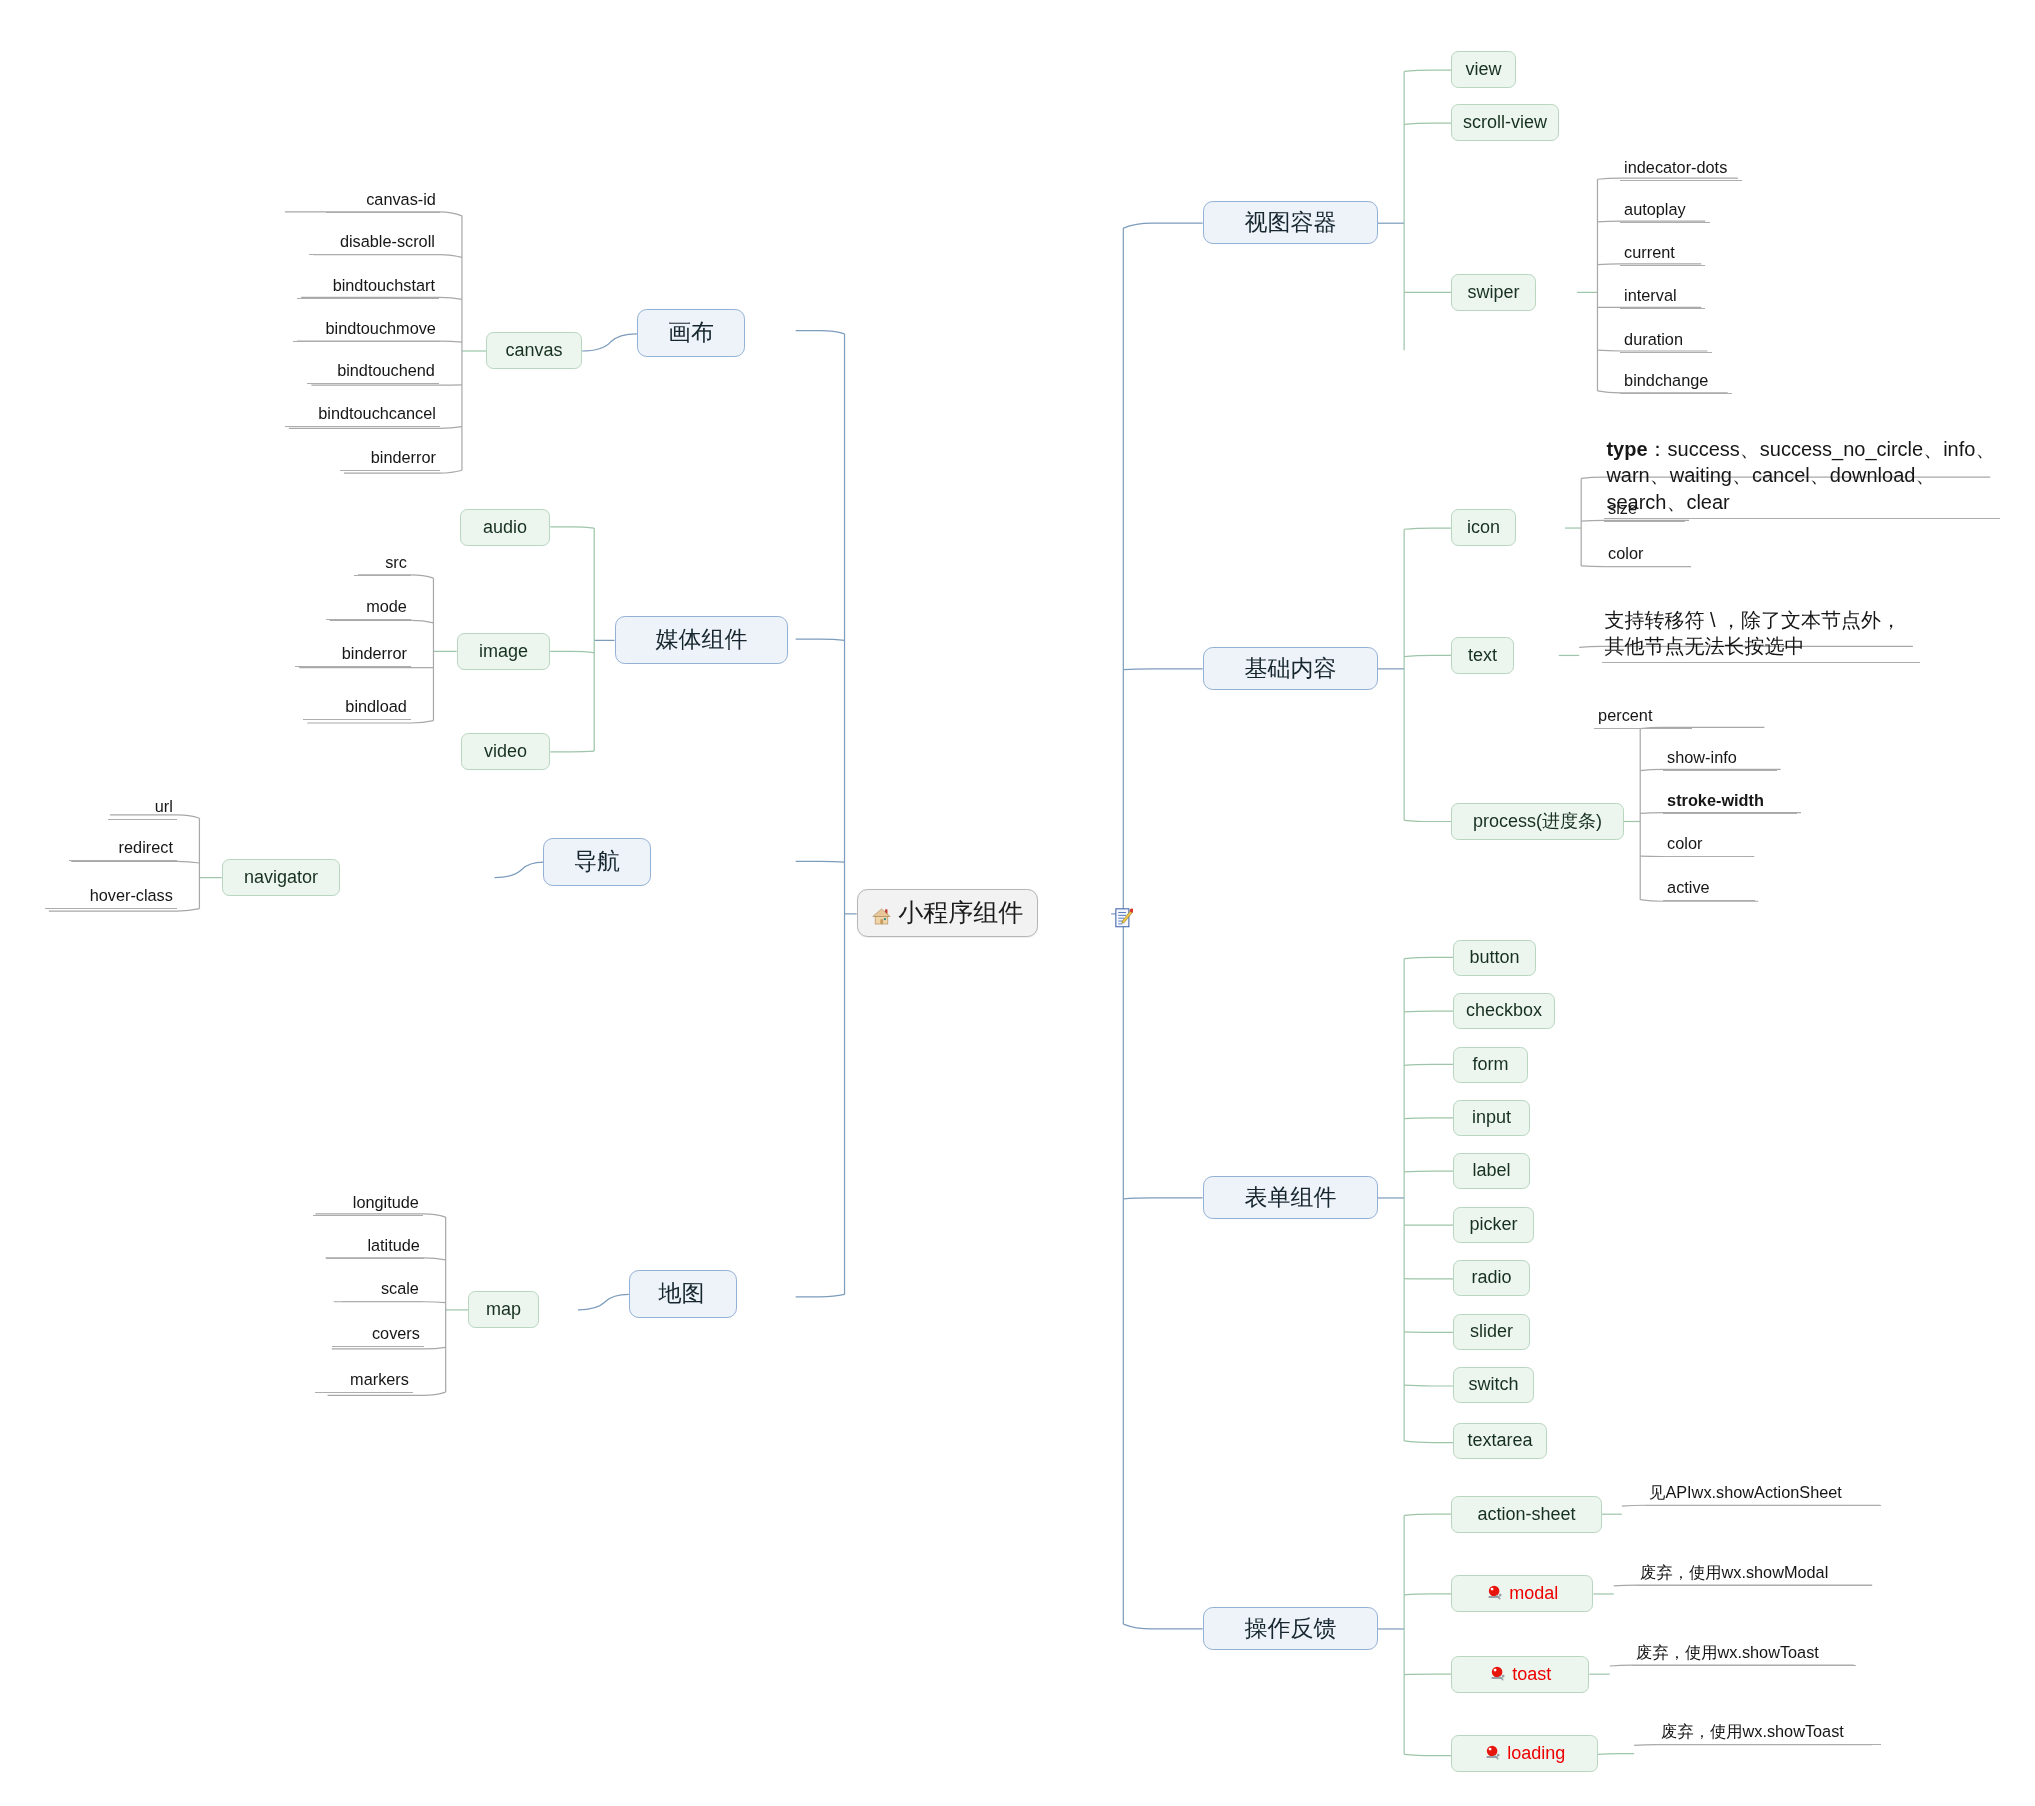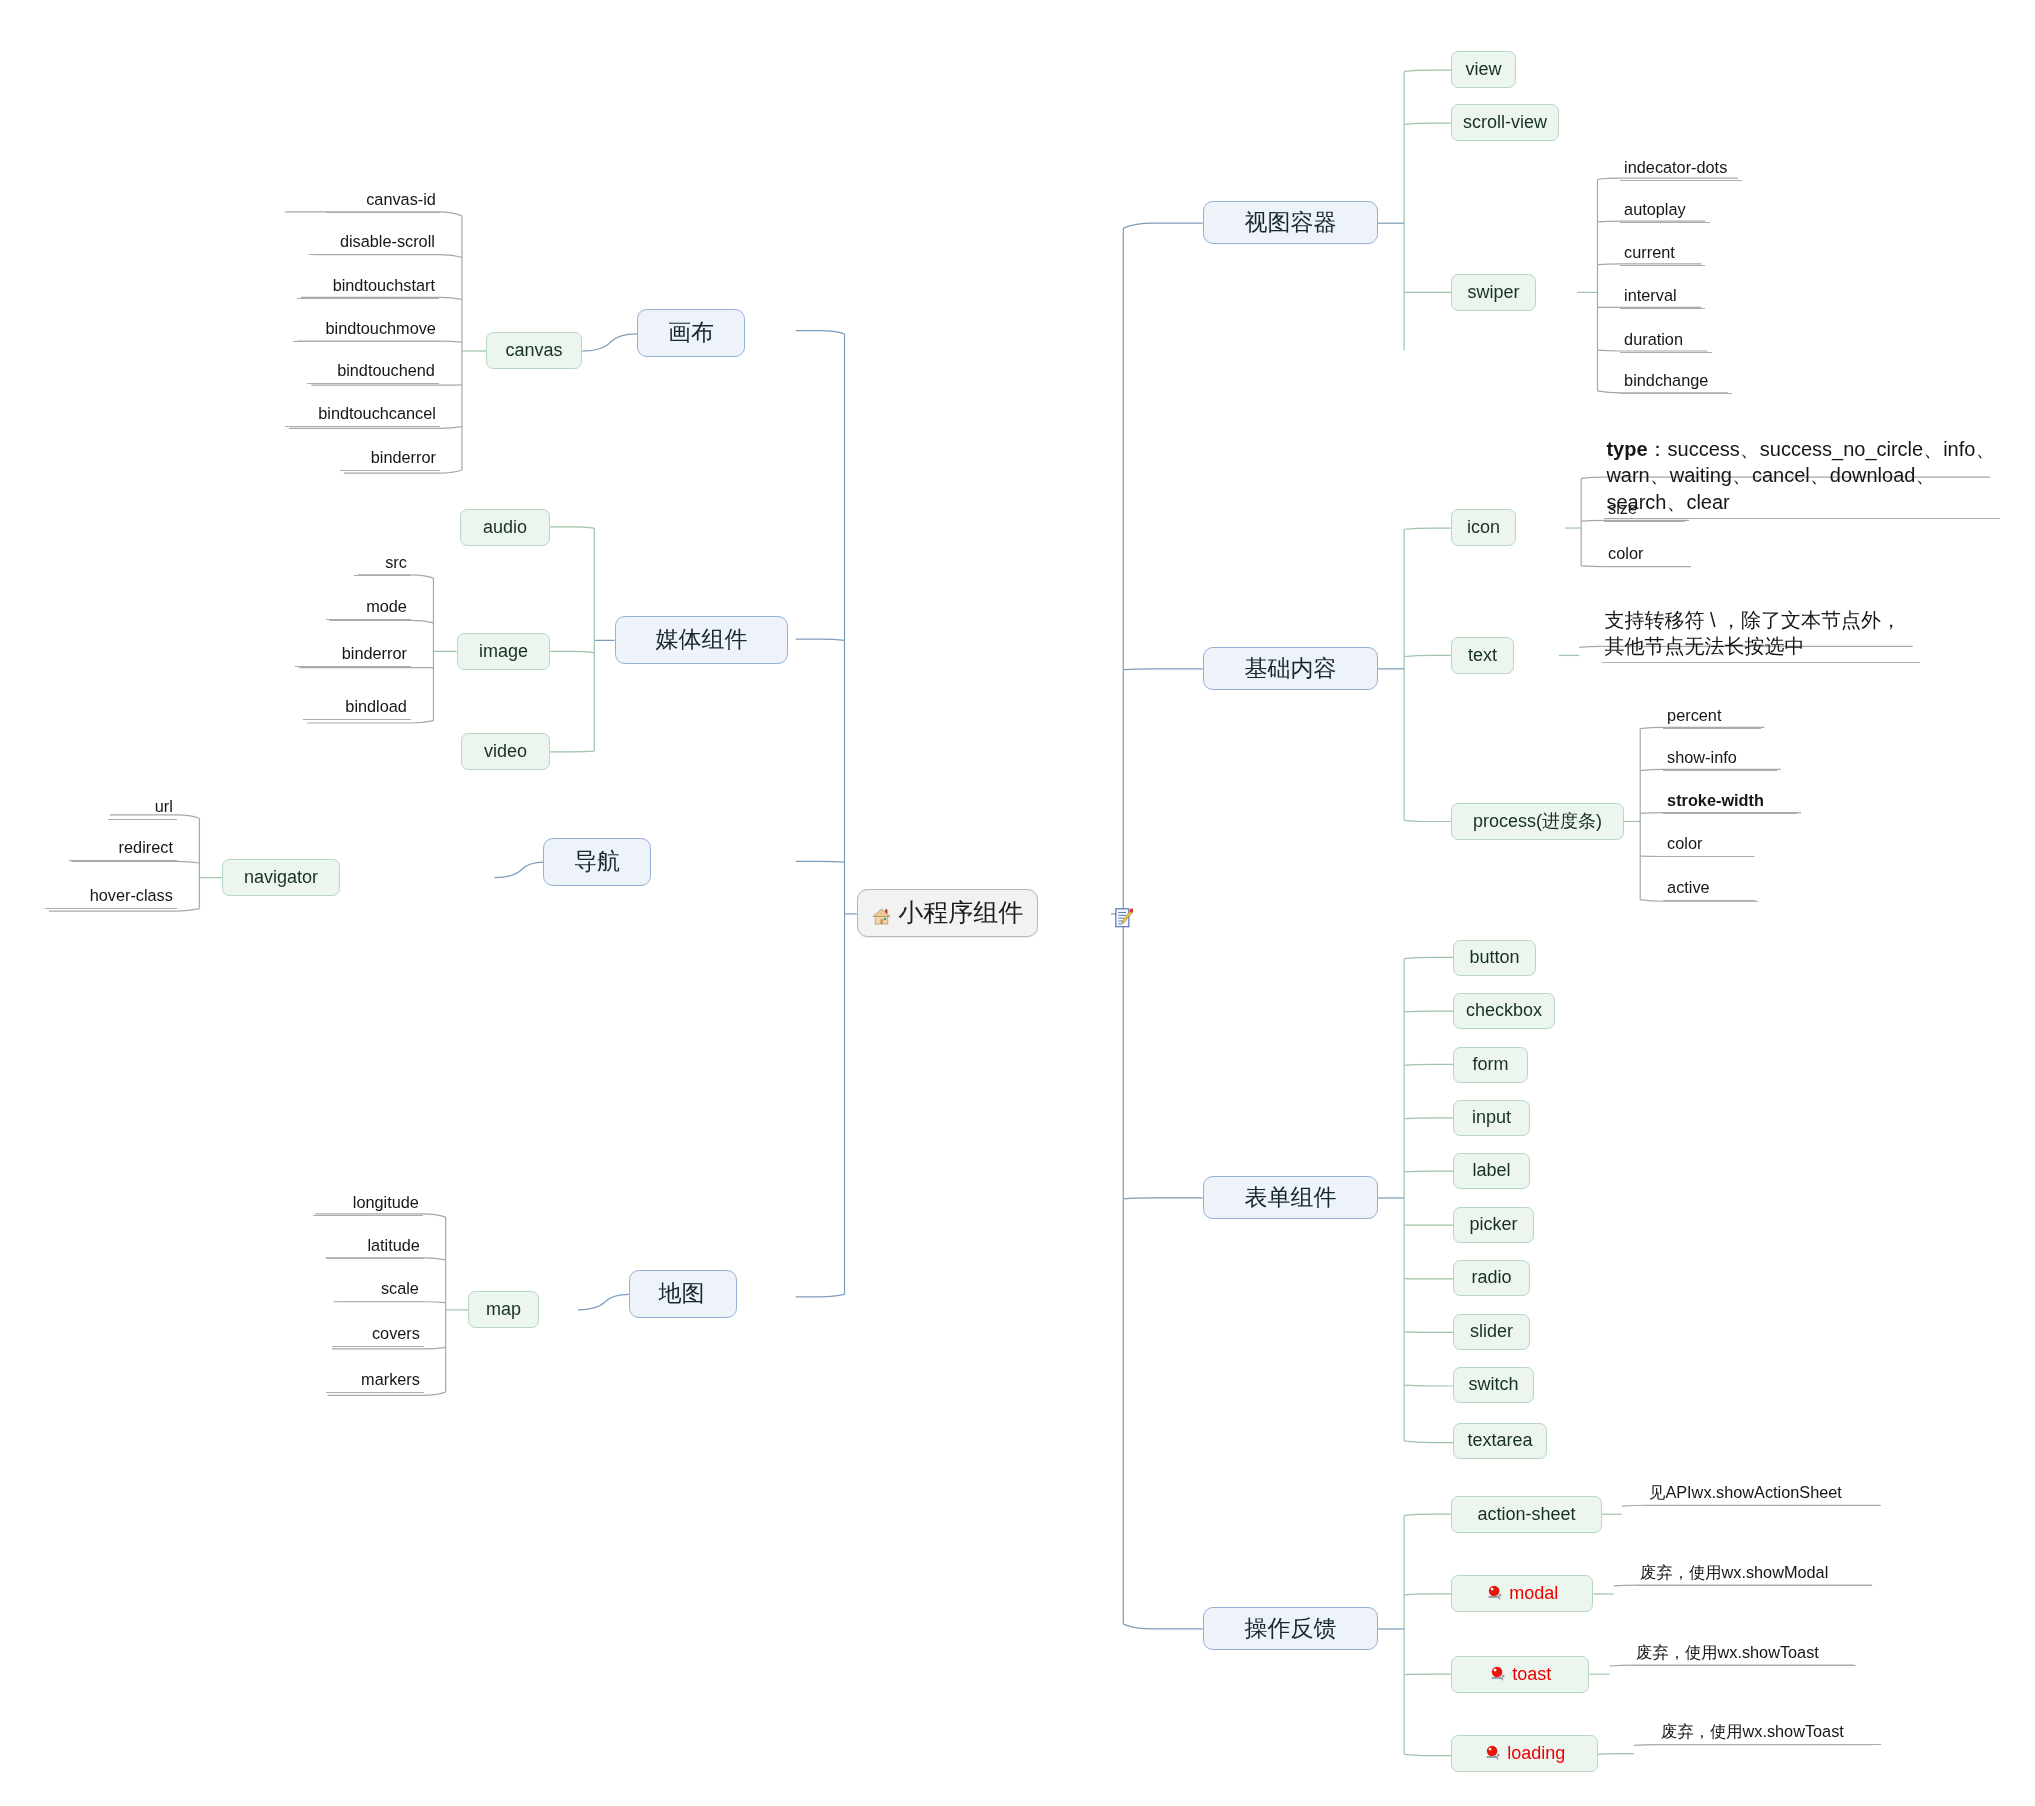--- a/index.html
+++ b/index.html
@@ -318,21 +318,21 @@
     <span>size</span>
   </div>
   <div class="node n-leaf leaf-right" style="left:1604px; top:545px; width:83px; height:22.4px;">
     <span>color</span>
   </div>
 
   <div class="n-note" style="position:absolute; left:1602px; top:607px; width:313px;">
     <span>支持转移符 \ ，除了文本节点外，其他节点无法长按选中</span>
   </div>
 
-  <div class="node n-leaf leaf-right" style="left:1663px; top:707px; width:98px; height:22.4px;">
+  <div class="node n-leaf leaf-right" style="left:1594px; top:707px; width:98px; height:22.4px;">
     <span>percent</span>
   </div>
   <div class="node n-leaf leaf-right" style="left:1663px; top:749px; width:114px; height:22.4px;">
     <span>show-info</span>
   </div>
   <div class="node n-leaf leaf-right" style="left:1663px; top:792px; width:134px; height:22.4px;font-weight:bold;">
     <span>stroke-width</span>
   </div>
   <div class="node n-leaf leaf-right" style="left:1663px; top:835px; width:88px; height:22.4px;">
     <span>color</span>
@@ -511,18 +511,18 @@
   </div>
   <div class="node n-leaf leaf-left" style="left:326px; top:1237px; width:98px; height:22.4px;">
     <span>latitude</span>
   </div>
   <div class="node n-leaf leaf-left" style="left:342px; top:1280px; width:81px; height:22.4px;">
     <span>scale</span>
   </div>
   <div class="node n-leaf leaf-left" style="left:332px; top:1325px; width:92px; height:22.4px;">
     <span>covers</span>
   </div>
-  <div class="node n-leaf leaf-left" style="left:326px; top:1371px; width:98px; height:22.4px;">
+  <div class="node n-leaf leaf-left" style="left:315px; top:1371px; width:98px; height:22.4px;">
     <span>markers</span>
   </div>
 
 </div>
 
 
 </body></html>

